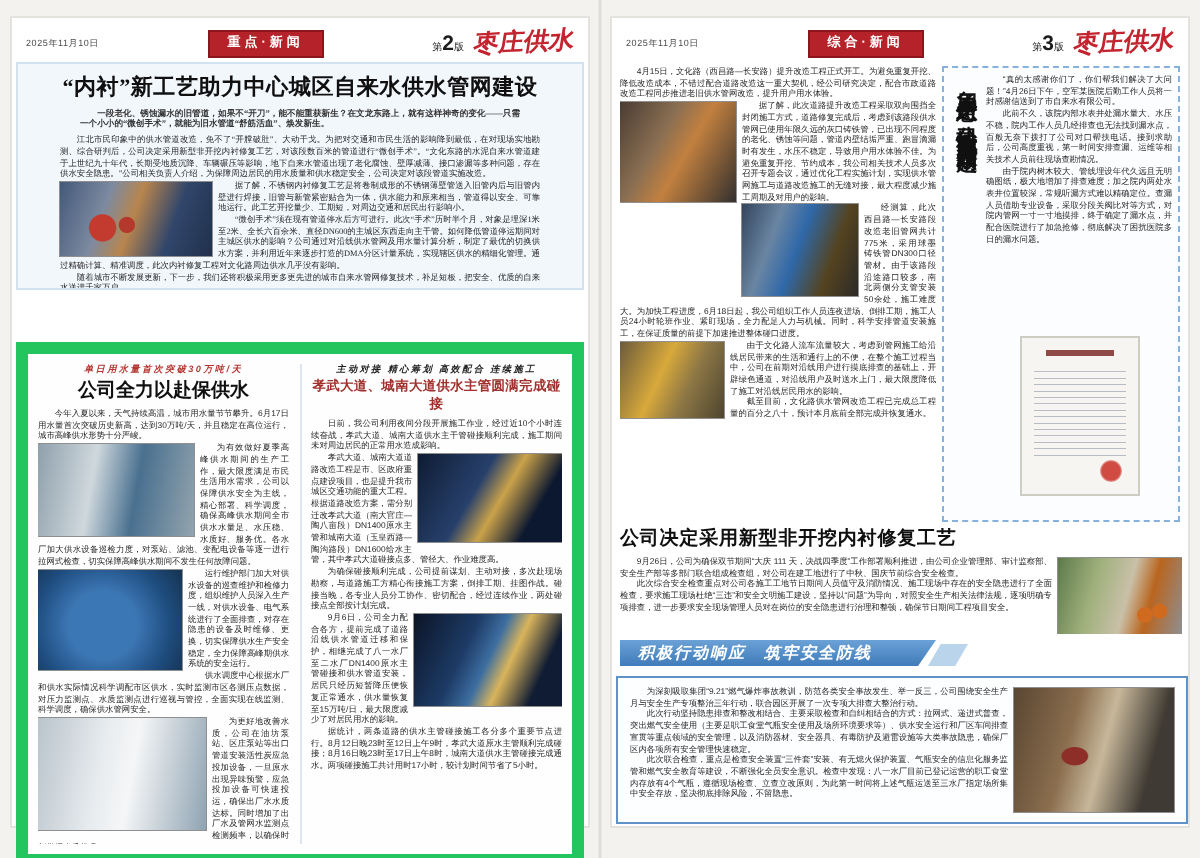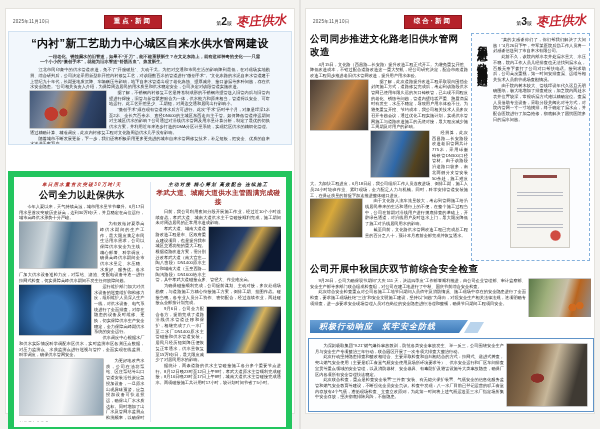--- a/index.html
+++ b/index.html
@@ -25,21 +25,21 @@
 
   
   .bt{font-size:4.2px;line-height:5.7px;color:#262626;text-align:justify;}
   .bt p{margin:0;text-indent:2em;}
   .photo{box-shadow:0 0 0 0.5px #8f8f8f;}
   .pl{float:left;margin:1px 3px 1px 0;}
   .pr{float:right;margin:1px 0 1px 3px;}
 
   
   .panel{position:absolute;left:2px;top:22px;width:284px;height:114px;background:#f2f7fc;
-         border:1px solid #d2e2f1;box-sizing:border-box;padding:3px 21px;overflow:hidden;}
+         border:1px solid #d2e2f1;box-sizing:border-box;padding:3px 21px;overflow:hidden;font-family:Liberation Serif, serif;}
   .headline-lg{font-size:11px;font-weight:bold;text-align:center;color:#101010;
                margin:1px 0 2.5px;letter-spacing:0.3px;}
   .intro{font-size:4.3px;line-height:5.8px;color:#333;text-align:justify;
          margin:0 10px 2px;text-indent:2em;font-weight:bold;}
   .lower-box{position:absolute;left:2px;top:140px;width:284px;height:262px;
              border:6px solid #22c55e;box-sizing:border-box;display:flex;
              padding:5px;background:#fefefe;margin-top:22px;}
   .col{flex:1;overflow:hidden;}
   .col+.col{border-left:1px solid #dde6f2;padding-left:5px;margin-left:5px;}
   .kicker{font-size:4.6px;font-style:italic;text-align:center;letter-spacing:1.2px;
@@ -152,21 +152,20 @@
     <div class="hdr">
       <span class="date">2025年11月10日</span>
       <span class="sec-box">综合·新闻</span>
       <span class="hdr-right">
         <span class="pageno"><span>第</span><b>3</b><span>版</span></span>
         <span class="masthead">枣庄供水</span>
       </span>
     </div>
 
     <div class="main-art">
-      <div class="art-title">公司同步推进文化路老旧供水管网改造</div>
       <div class="bt">
         <p>4月15日，文化路（西昌路—长安路）提升改造工程正式开工。为避免重复开挖、降低改造成本，不错过配合道路改造这一重大契机，经公司研究决定，配合市政道路改造工程同步推进老旧供水管网改造，提升用户用水体验。</p>
         <div class="photo pl" style="width:58px;height:50px;background:
                linear-gradient(120deg,#4a3c33,#8a6f52 35%,#c2803f 55%,#33302e);"></div>
         <p>据了解，此次道路提升改造工程采取双向围挡全封闭施工方式，道路修复完成后，考虑到该路段供水管网已使用年限久远的灰口铸铁管，已出现不同程度的老化、锈蚀等问题，管道内壁结垢严重、跑冒滴漏时有发生，水压不稳定，导致用户用水体验不佳。为避免重复开挖、节约成本，我公司相关技术人员多次召开专题会议，通过优化工程实施计划，实现供水管网施工与道路改造施工的无缝对接，最大程度减少施工周期及对用户的影响。</p>
         <div class="photo pl" style="width:58px;height:46px;background:
                linear-gradient(110deg,#33455c,#6a85a3 28%,#2f68a8 48%,#54431f 74%,#2c2a28);"></div>
         <p>经测算，此次西昌路—长安路段改造老旧管网共计775米，采用球墨铸铁管DN300口径管材。由于该路段沿途路口较多，南北两侧分支管安装50余处，施工难度大。为加快工程进度，6月18日起，我公司组织工作人员连夜进场、倒排工期，施工人员24小时轮班作业、紧盯现场，全力配足人力与机械。同时，科学安排管道安装施工，在保证质量的前提下加速推进整体碰口进度。</p>
         <div class="photo pl" style="width:52px;height:38px;background:
                linear-gradient(115deg,#6b5b3c,#d8a93b 40%,#8c7645 65%,#4d452f);"></div>
@@ -185,21 +184,21 @@
         </div>
         <div class="letter">
           <div class="title-line"></div>
           <div class="lines"></div>
           <div class="seal"></div>
         </div>
       </div>
     </div>
 
     <div class="insp">
-      <div class="art-title">公司开展中秋国庆双节前综合安全检查</div>
+      <div class="art-title">公司决定采用新型非开挖内衬修复工艺</div>
       <div class="bt">
         <div class="photo pr" style="width:62px;height:38px;background:
                radial-gradient(circle at 70% 75%, #d06a1f 0 7%, transparent 8%),
                radial-gradient(circle at 82% 70%, #d06a1f 0 6%, transparent 7%),
                linear-gradient(105deg,#5d7a4a,#9fb07c 30%,#c9c0a8 55%,#b9651f 72%,#8e8f92);"></div>
         <p>9月26日，公司为确保双节期间“大庆 111 天，决战四季度”工作部署顺利推进，由公司企业管理部、审计监察部、安全生产部等多部门联合组成检查组，对公司在建工地进行了中秋、国庆节前综合安全检查。</p>
         <p>此次综合安全检查重点对公司各施工工地节日期间人员值守及消防情况、施工现场中存在的安全隐患进行了全面检查，要求施工现场杜绝“三违”和安全文明施工建设，坚持以“问题”为导向，对照安全生产相关法律法规，逐项明确专项排查，进一步要求安全现场管理人员对在岗位的安全隐患进行治理和整顿，确保节日期间工程项目安全。</p>
       </div>
     </div>
 

